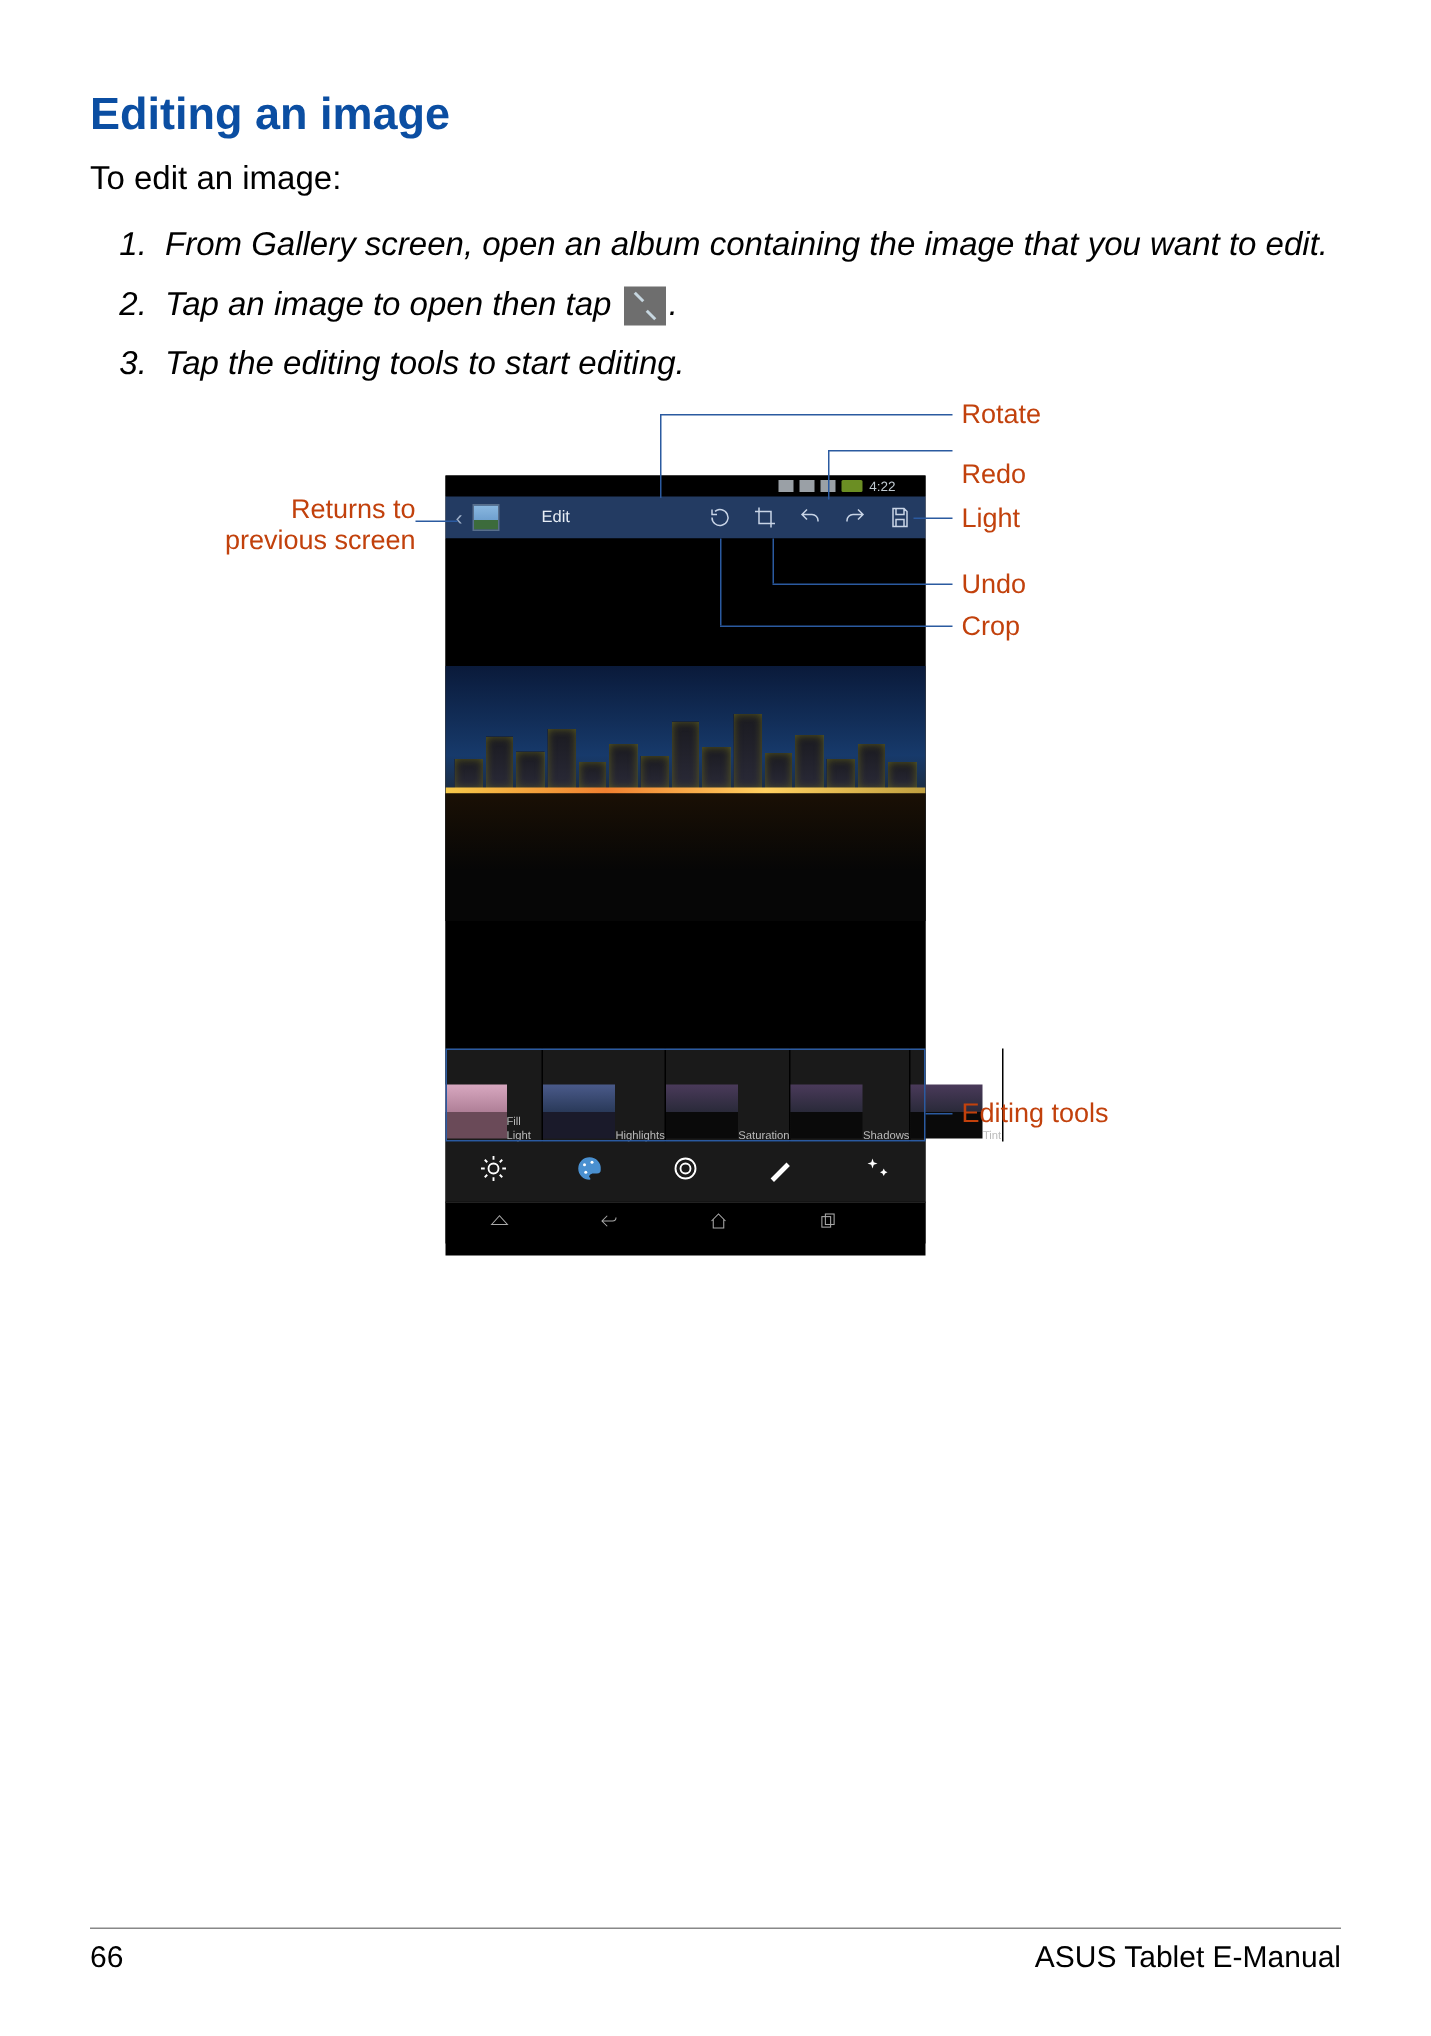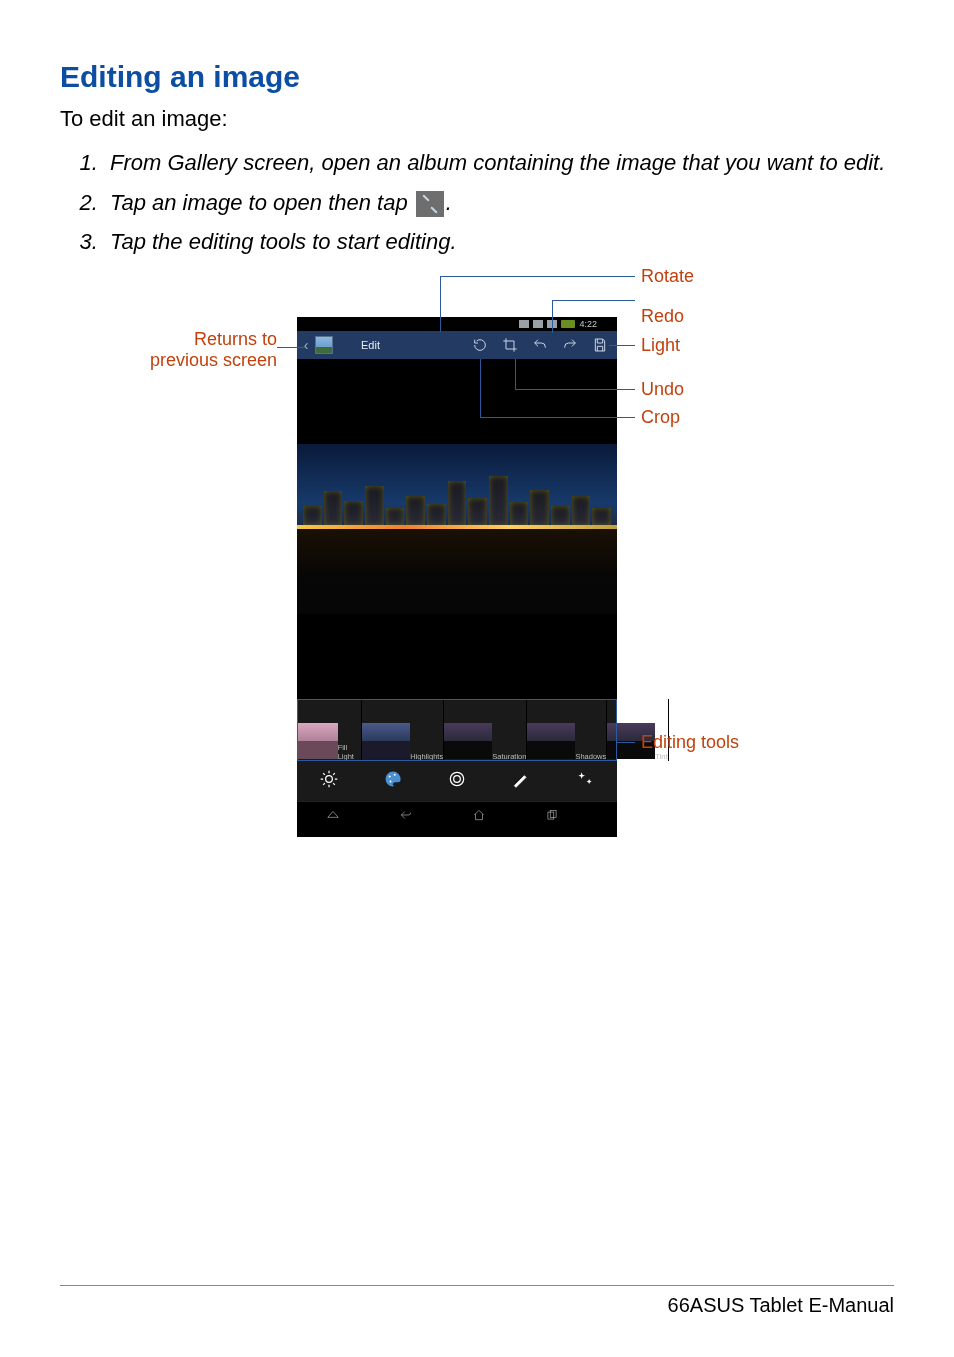--- a/index.html
+++ b/index.html
@@ -224,21 +224,21 @@
   }
   .callout-label.right { text-align: left; }
   .callout-label.left { text-align: right; }
 
   .footer {
     position: absolute;
     bottom: 40px;
     left: 60px;
     right: 60px;
     display: flex;
-    justify-content: flex-end;
+    justify-content: space-between;
     border-top: 1px solid #888;
     padding-top: 8px;
     font-size: 20px;
   }
 </style>
 </head>
 <body>
 
 <h2 class="section-title">Editing an image</h2>
 <p class="intro">To edit an image:</p>

